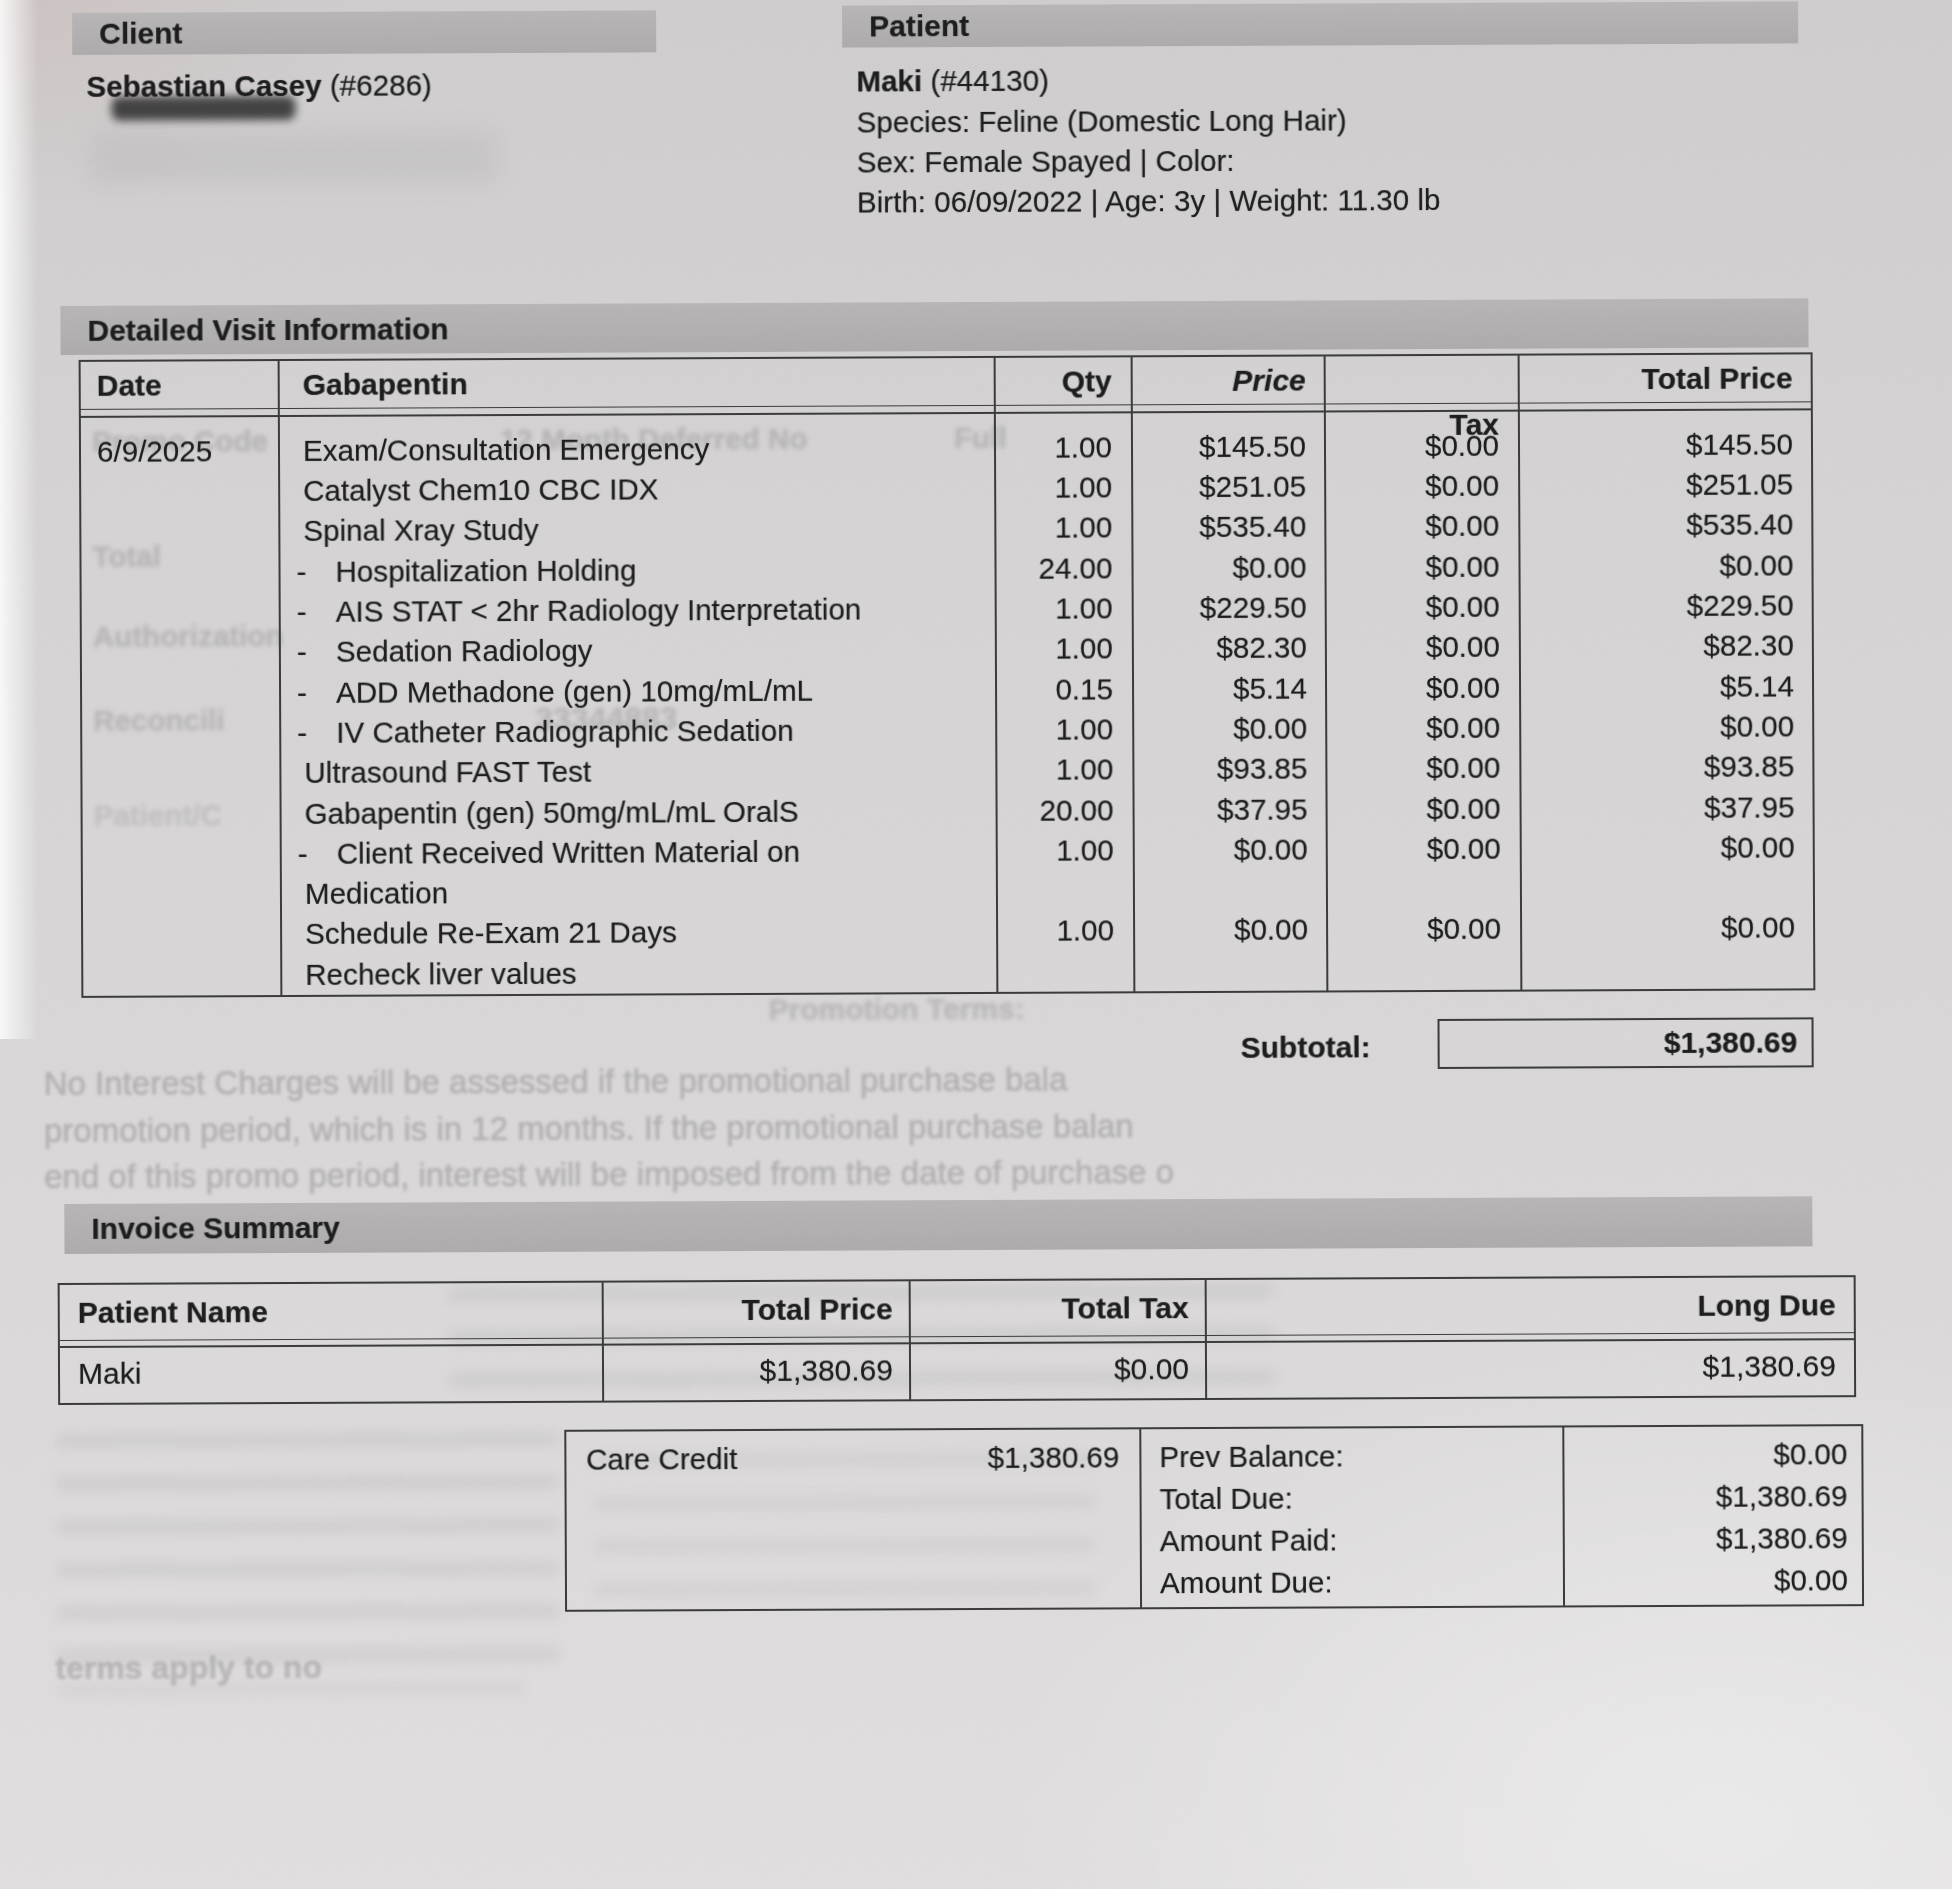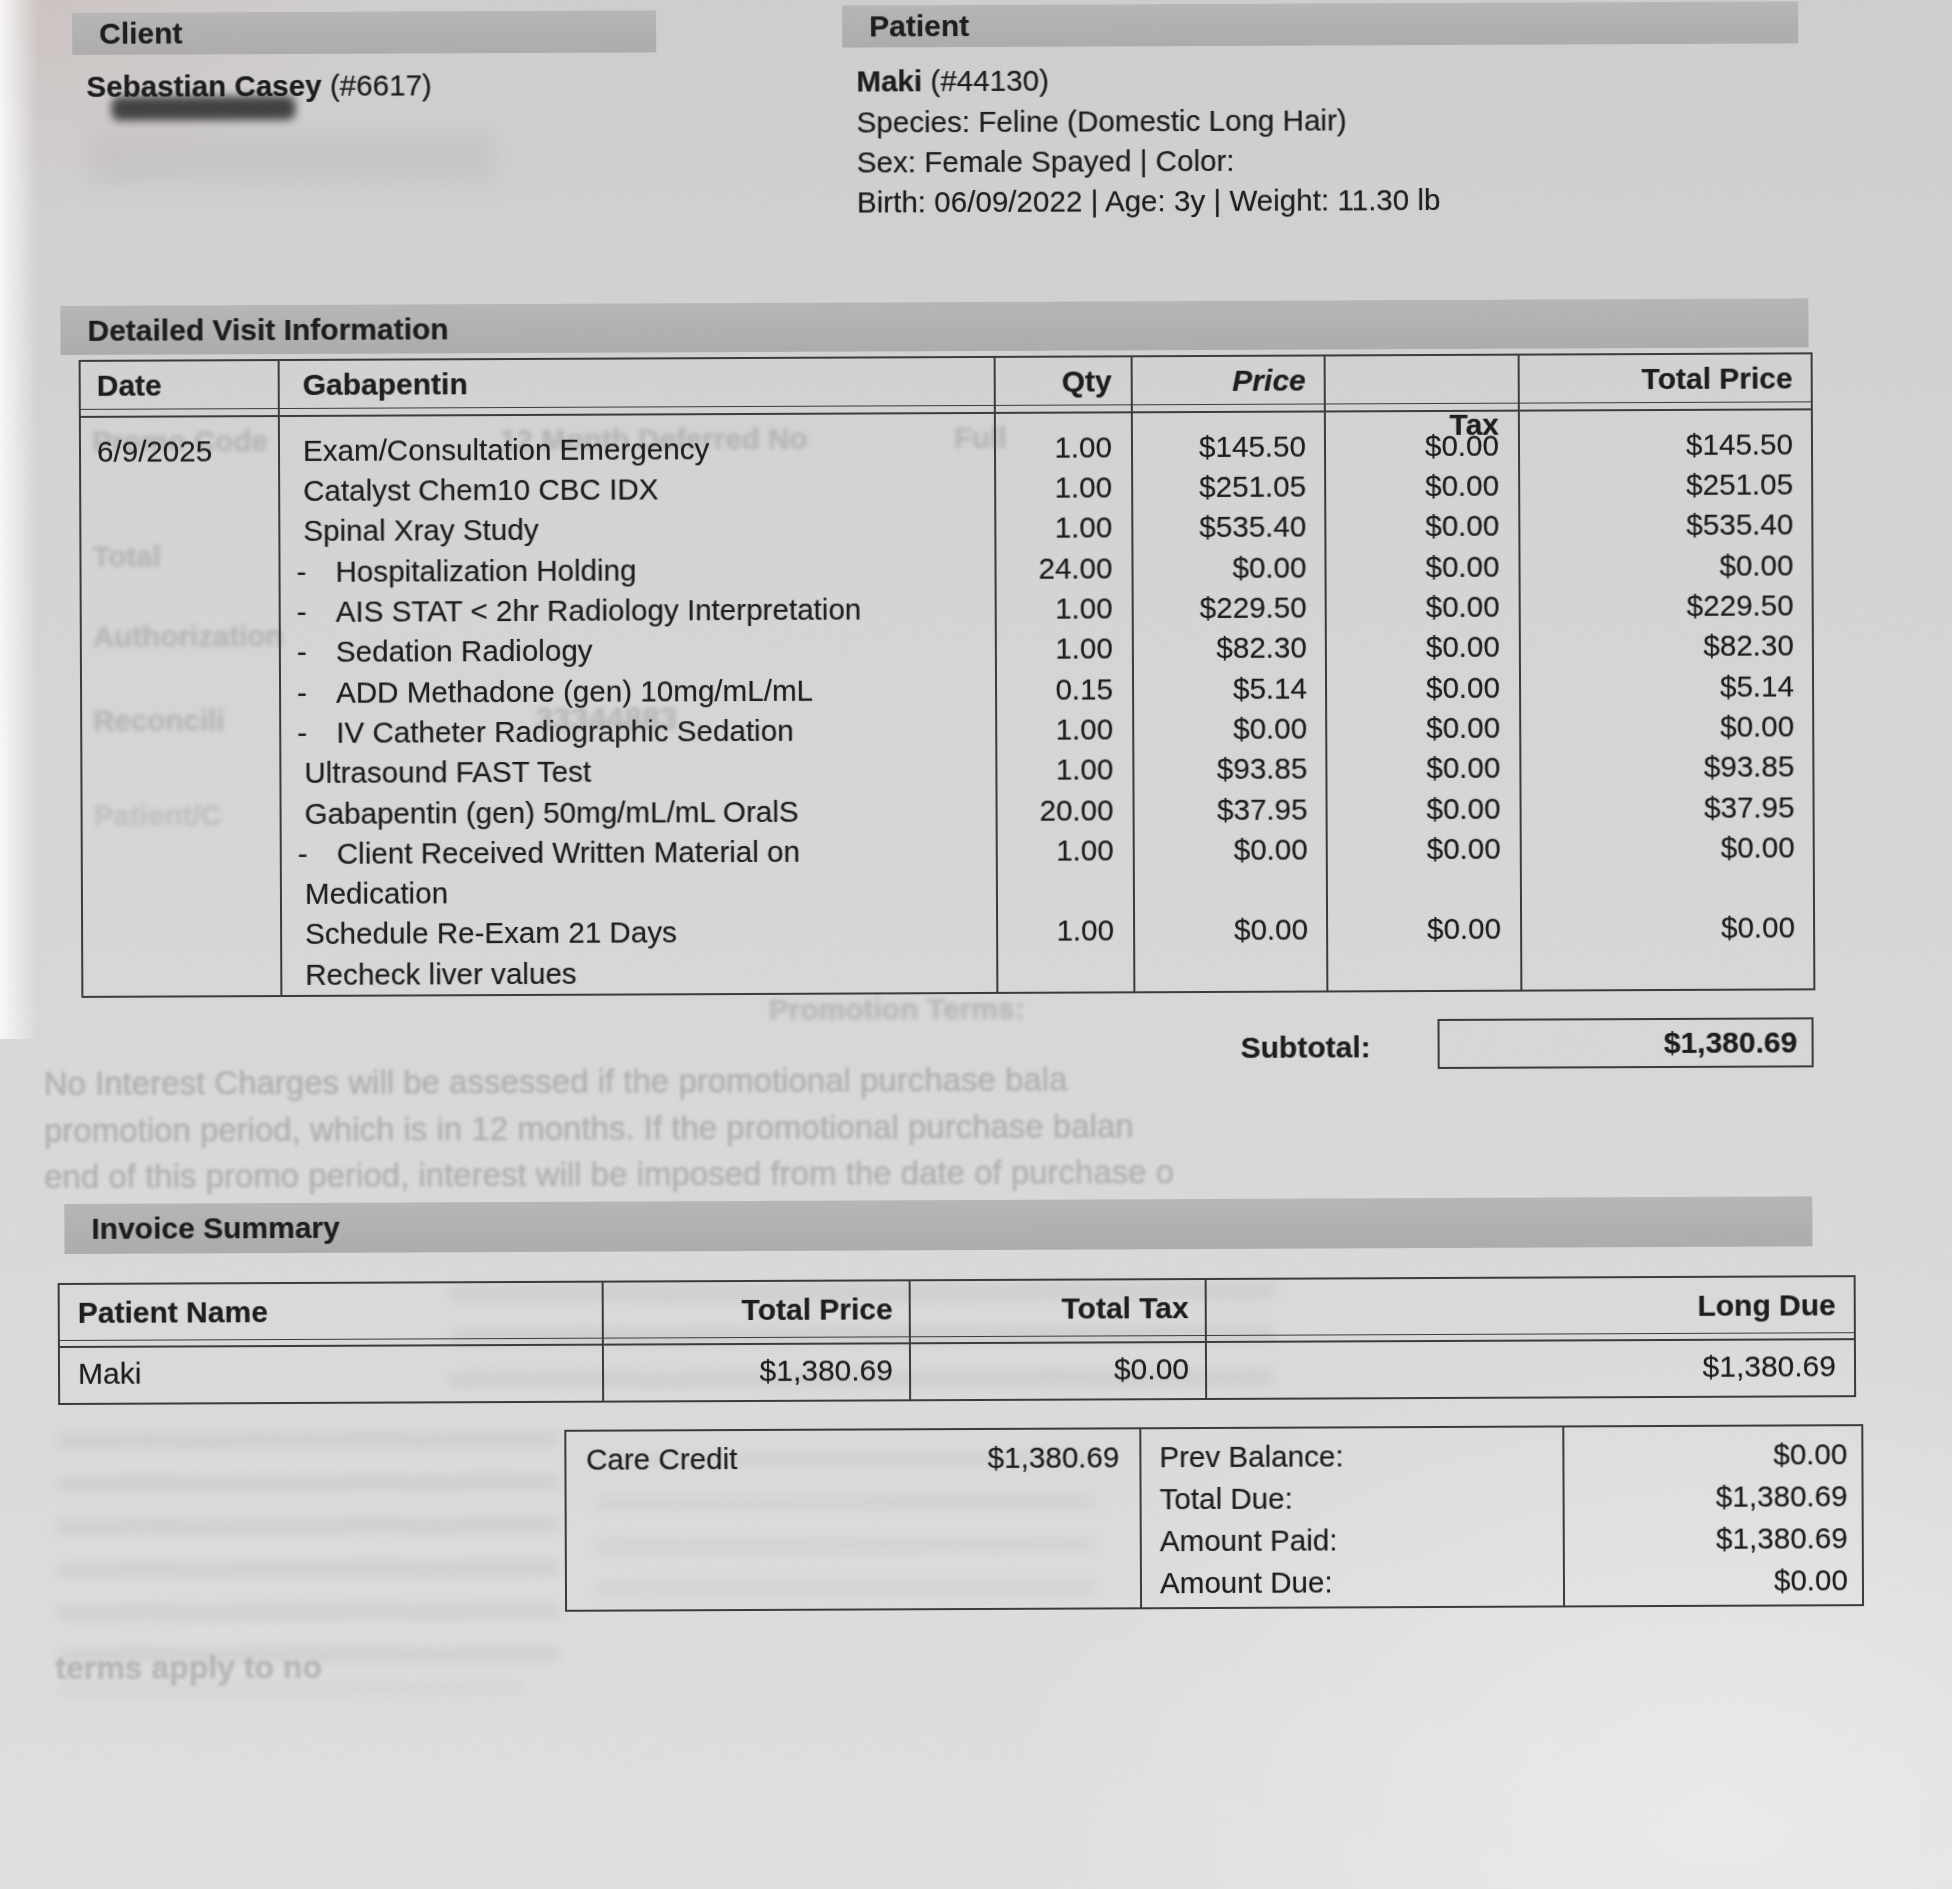--- a/index.html
+++ b/index.html
@@ -75,21 +75,21 @@
       <div class="smear" style="left:54px;top:1680px;width:466px;height:39px;opacity:.35;"></div>
     </div>
 
     <div class="content">
 
       <div class="bar" style="left:76px;top:9px;width:584px;height:42px;">
         <span class="t">Client</span>
       </div>
       <div class="abs fs33" style="left:90px;top:66px;">
         <span class="b">Sebastian Casey</span>
-        <span>(#6617)</span>
+        <span>(#6286)</span>
       </div>
 
       <div class="bar" style="left:846px;top:5.4px;width:956px;height:42px;">
         <span class="t">Patient</span>
       </div>
       <div class="abs fs33" style="left:860px;top:64px;">
         <span class="b">Maki</span>
         <span>(#44130)</span>
       </div>
       <div class="abs fs33" style="left:860px;top:105px;">Species: Feline (Domestic Long Hair)</div>

